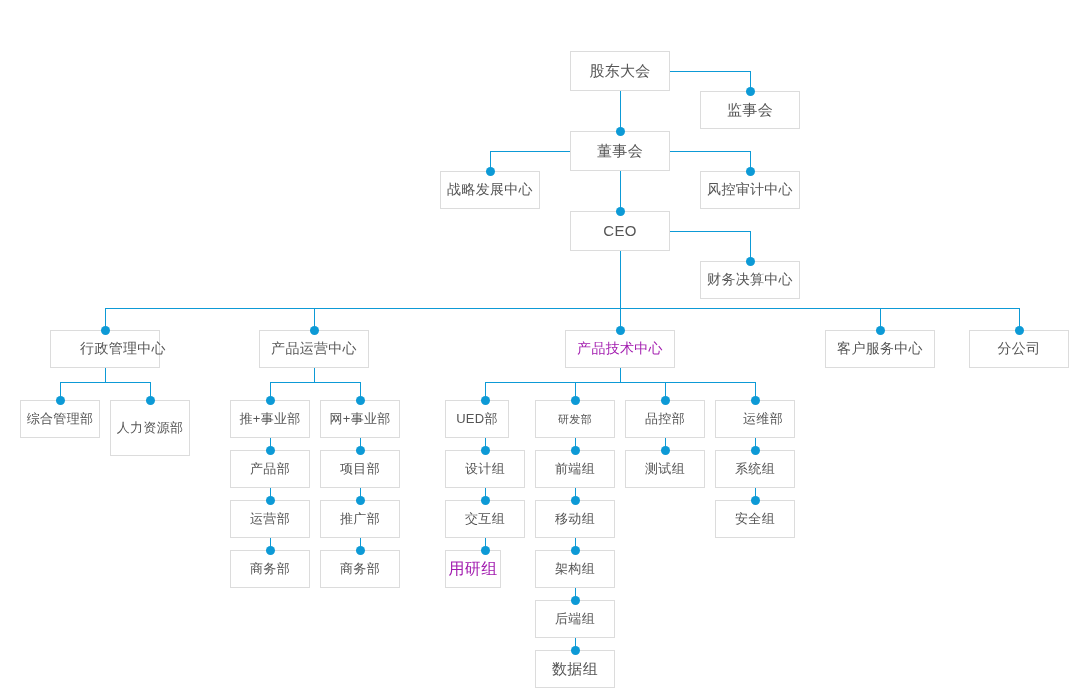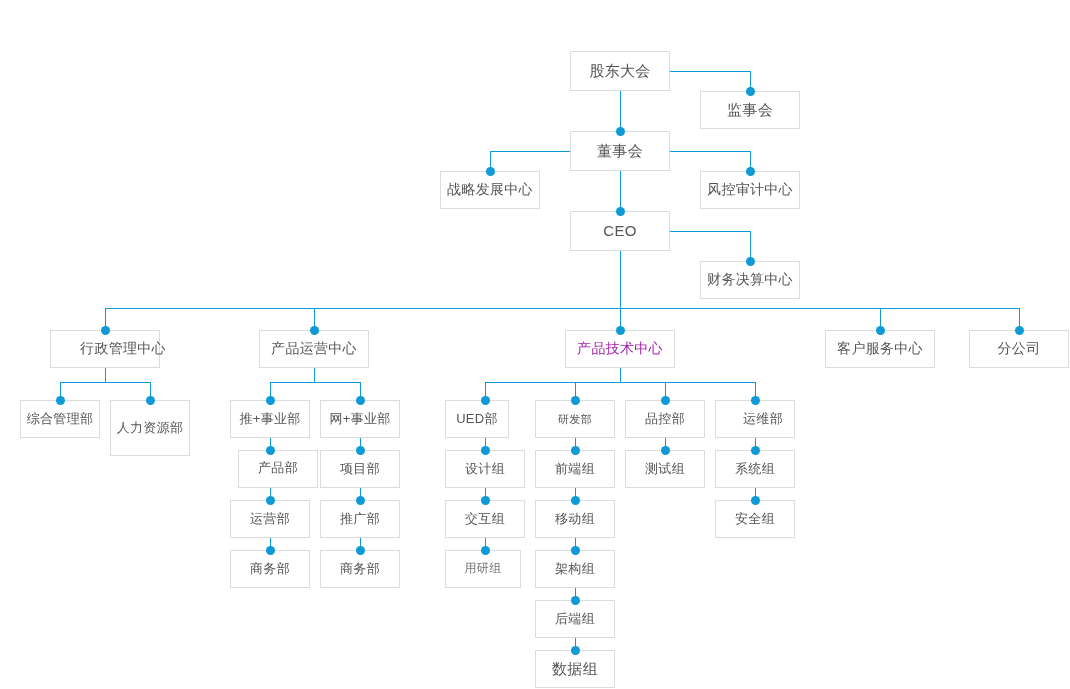--- a/index.html
+++ b/index.html
@@ -177,21 +177,21 @@
     </div>
     <div class="node" style="left: 20px; top: 400px; width: 80px; height: 38px; font-size: 13px; border-color: rgb(220, 220, 220); color: rgb(85, 85, 85);">
       <span class="node-label">综合管理部</span>
     </div>
     <div class="node" style="left: 110px; top: 400px; width: 80px; height: 56px; font-size: 13px; border-color: rgb(220, 220, 220); color: rgb(85, 85, 85);">
       <span class="node-label">人力资源部</span>
     </div>
     <div class="node" style="left: 230px; top: 400px; width: 80px; height: 38px; font-size: 13px; border-color: rgb(220, 220, 220); color: rgb(85, 85, 85);">
       <span class="node-label">推+事业部</span>
     </div>
-    <div class="node" style="left: 238px; top: 450px; width: 80px; height: 38px; font-size: 13px; border-color: rgb(220, 220, 220); color: rgb(85, 85, 85); font-family: Liberation Mono, monospace;">
+    <div class="node" style="left: 230px; top: 450px; width: 80px; height: 38px; font-size: 13px; border-color: rgb(220, 220, 220); color: rgb(85, 85, 85);">
       <span class="node-label">产品部</span>
     </div>
     <div class="node" style="left: 230px; top: 500px; width: 80px; height: 38px; font-size: 13px; border-color: rgb(220, 220, 220); color: rgb(85, 85, 85);">
       <span class="node-label">运营部</span>
     </div>
     <div class="node" style="left: 230px; top: 550px; width: 80px; height: 38px; font-size: 13px; border-color: rgb(220, 220, 220); color: rgb(85, 85, 85);">
       <span class="node-label">商务部</span>
     </div>
     <div class="node" style="left: 320px; top: 400px; width: 80px; height: 38px; font-size: 13px; border-color: rgb(220, 220, 220); color: rgb(85, 85, 85);">
       <span class="node-label">网+事业部</span>
@@ -207,21 +207,21 @@
     </div>
     <div class="node" style="left: 445px; top: 400px; width: 64px; height: 38px; font-size: 13px; border-color: rgb(220, 220, 220); color: rgb(85, 85, 85);">
       <span class="node-label">UED部</span>
     </div>
     <div class="node" style="left: 445px; top: 450px; width: 80px; height: 38px; font-size: 13px; border-color: rgb(220, 220, 220); color: rgb(85, 85, 85);">
       <span class="node-label">设计组</span>
     </div>
     <div class="node" style="left: 445px; top: 500px; width: 80px; height: 38px; font-size: 13px; border-color: rgb(220, 220, 220); color: rgb(85, 85, 85);">
       <span class="node-label">交互组</span>
     </div>
-    <div class="node" style="left: 445px; top: 550px; width: 76px; height: 38px; font-size: 12px; border-color: rgb(220, 220, 220); color: #737373;">
+    <div class="node" style="left: 445px; top: 550px; width: 56px; height: 38px; font-size: 16px; border-color: rgb(220, 220, 220); color: #a21caf;">
       <span class="node-label">用研组</span>
     </div>
     <div class="node" style="left: 535px; top: 400px; width: 80px; height: 38px; font-size: 11px; border-color: rgb(220, 220, 220); color: rgb(85, 85, 85);">
       <span class="node-label">研发部</span>
     </div>
     <div class="node" style="left: 535px; top: 450px; width: 80px; height: 38px; font-size: 13px; border-color: rgb(220, 220, 220); color: rgb(85, 85, 85);">
       <span class="node-label">前端组</span>
     </div>
     <div class="node" style="left: 535px; top: 500px; width: 80px; height: 38px; font-size: 13px; border-color: rgb(220, 220, 220); color: rgb(85, 85, 85);">
       <span class="node-label">移动组</span>

